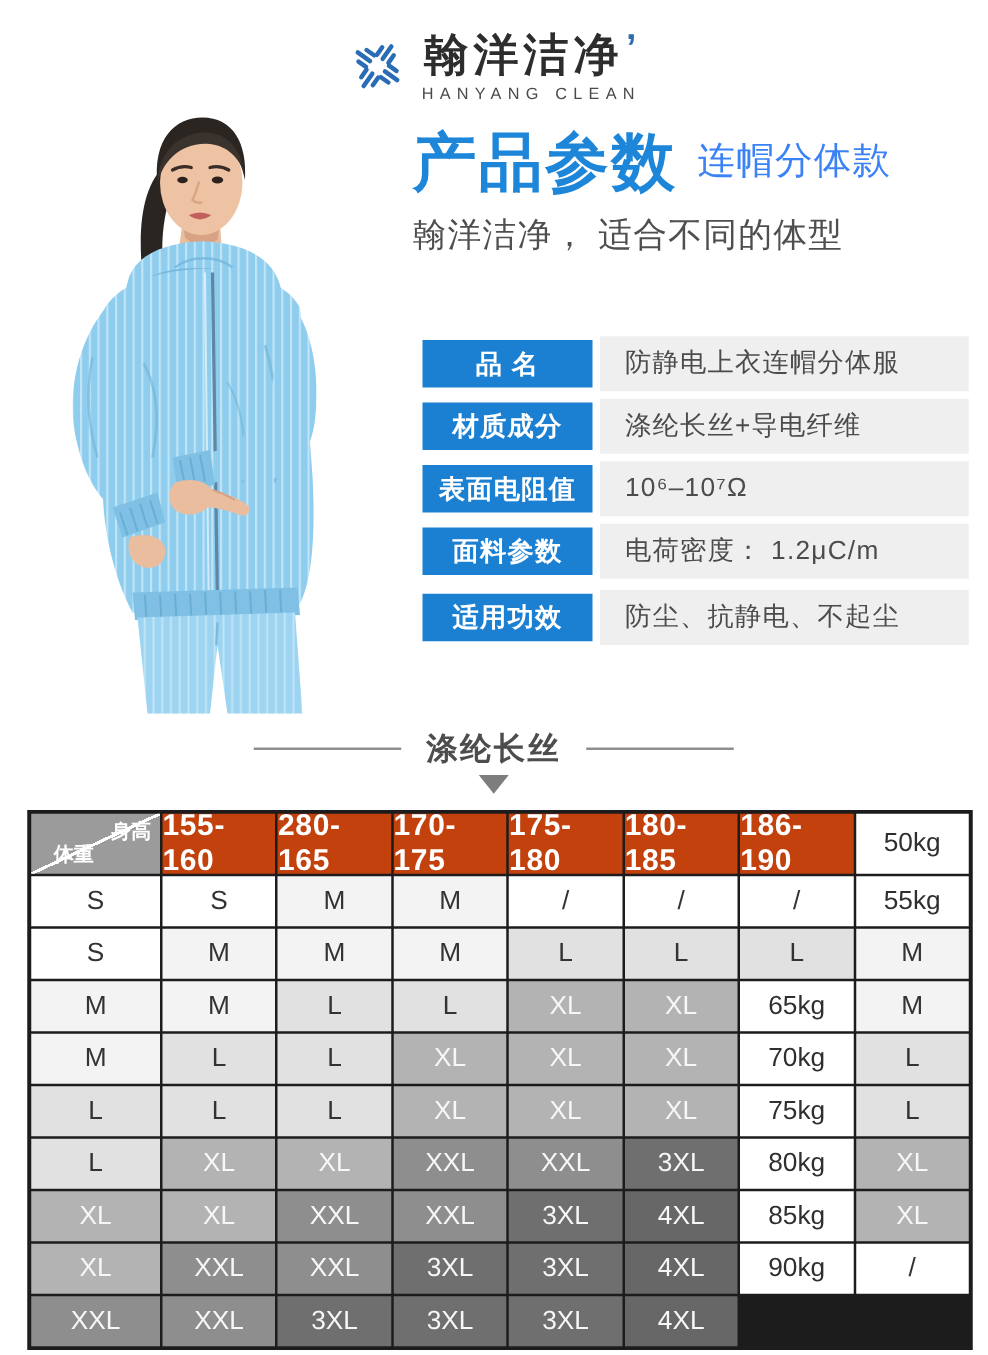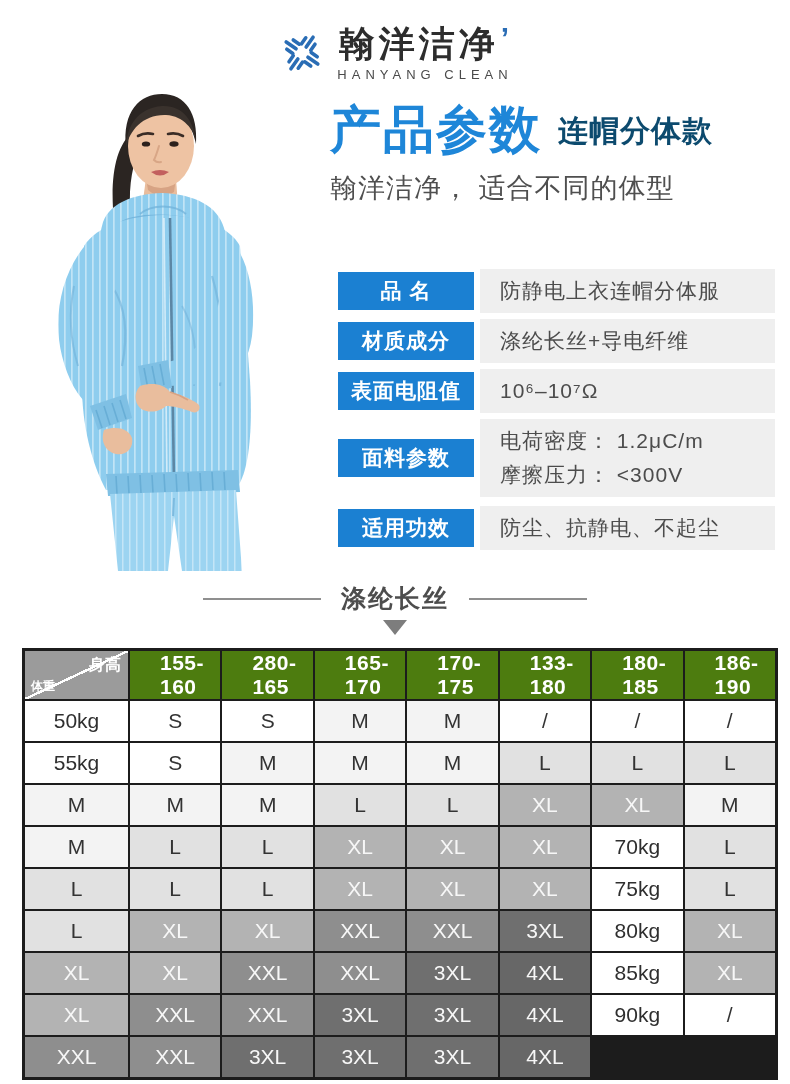--- a/index.html
+++ b/index.html
@@ -8,23 +8,23 @@
     font-family:"Liberation Sans","DejaVu Sans",sans-serif;overflow:hidden;
   }
   
   .brand{position:absolute;top:12px;left:0;right:0;display:flex;justify-content:center;align-items:flex-start;gap:10px;}
   .brand-text{display:flex;flex-direction:column;align-items:center;}
   .brand-cn{font-size:36px;font-weight:700;color:#2d2d2d;letter-spacing:4px;line-height:1.1;position:relative;}
   .brand-accent{color:#2a6db5;font-weight:900;font-size:30px;position:relative;top:-8px;left:2px;}
   .brand-en{font-size:13px;color:#4a4a4a;letter-spacing:5px;margin-top:3px;}
   
   .title-block{position:absolute;left:330px;top:92px;}
-  .title-row{display:flex;align-items:flex-end;}
+  .title-row{display:flex;align-items:center;}
   .title-main{font-size:51px;line-height:1;font-weight:900;color:#1e86d8;letter-spacing:2px;}
-  .title-tag{font-size:30px;font-weight:700;color:#0c4a6e;margin-left:16px;padding-bottom:3px;letter-spacing:1px;}
+  .title-tag{font-size:30px;font-weight:400;color:#3b82f6;margin-left:16px;padding-bottom:3px;letter-spacing:1px;}
   .title-sub{margin-top:15px;font-size:27px;color:#4f4f4f;letter-spacing:1px;}
   
   .model{position:absolute;left:22px;top:74px;width:305px;height:485px;}
   
   .specs{position:absolute;left:338px;top:257px;width:437px;}
   .spec-row{display:flex;align-items:center;margin-bottom:6px;}
   .spec-row.gap-top{margin-top:9px;}
   .spec-btn{
     width:136px;min-width:136px;height:38px;background:#1b80d2;color:#fff;
     display:flex;align-items:center;justify-content:center;
@@ -44,31 +44,31 @@
     border-left:12px solid transparent;border-right:12px solid transparent;border-top:15px solid #7d7d7d;
   }
   
   .size-table{
     position:absolute;left:22px;top:636px;width:756px;box-sizing:border-box;
     display:grid;grid-template-columns:103px repeat(7,1fr);
     grid-template-rows:48px repeat(9,40px);
     gap:2px;background:#1c1c1c;border:3px solid #1c1c1c;
   }
   .cell{display:flex;align-items:center;justify-content:center;background:#fff;}
-  .cell.th{background:#4d7c0f;color:#fff;font-size:21px;font-weight:700;letter-spacing:0.5px;padding-left:30px;}
+  .cell.th{background:#c2410c;color:#fff;font-size:24px;font-weight:700;letter-spacing:0.5px;}
   .cell.weight{background:#fff;color:#2f2f2f;font-size:21px;}
   .cell.size{font-size:21px;color:#333;}
   .cell.size.light{color:#f7f7f7;}
   .corner{
     position:relative;background:
       linear-gradient(to bottom right,rgba(0,0,0,0) calc(50% - 1.2px),#ffffff calc(50% - 1.2px),#ffffff calc(50% + 1.2px),rgba(0,0,0,0) calc(50% + 1.2px)),
       #9b9b9b;
   }
   .corner .c-top{position:absolute;top:4px;right:7px;color:#fff;font-size:16px;font-weight:600;}
-  .corner .c-bottom{position:absolute;bottom:4px;left:6px;color:#fff;font-size:12px;font-weight:600;}
+  .corner .c-bottom{position:absolute;bottom:4px;left:18px;color:#fff;font-size:16px;font-weight:600;}
 </style>
 </head>
 <body>
 
 <div class="page">
 
   <div class="brand">
     <svg width="50" height="58" viewBox="-32 -32 64 64">
       <g fill="#2a6db5">
         <g transform="rotate(35)">
@@ -187,21 +187,20 @@
     <div class="spec-row">
       <div class="spec-btn">表面电阻值</div>
       <div class="spec-val">
           <div>10⁶–10⁷Ω</div>
         </div>
     </div>
     <div class="spec-row">
       <div class="spec-btn">面料参数</div>
       <div class="spec-val">
         <div>电荷密度： 1.2μC/m</div>
-        <div>摩擦压力： &lt;300V</div>
       </div>
     </div>
     <div class="spec-row gap-top">
       <div class="spec-btn">适用功效</div>
       <div class="spec-val">
           <div>防尘、抗静电、不起尘</div>
         </div>
     </div>
   </div>
 
@@ -213,23 +212,22 @@
   <div class="pointer"></div>
 
   <div class="size-table">
     <div class="cell corner">
       <span class="c-top">身高</span>
       <span class="c-bottom">体重</span>
     </div>
 
   <div class="cell th">155-160</div>
       <div class="cell th">280-165</div>
-      <div class="cell th">165-170</div>
       <div class="cell th">170-175</div>
-      <div class="cell th">133-180</div>
+      <div class="cell th">175-180</div>
       <div class="cell th">180-185</div>
       <div class="cell th">186-190</div>
       <div class="cell weight">50kg</div>
       <div class="cell size" style="background: rgb(255, 255, 255);">S</div>
       <div class="cell size" style="background: rgb(255, 255, 255);">S</div>
       <div class="cell size" style="background: rgb(243, 243, 243);">M</div>
       <div class="cell size" style="background: rgb(243, 243, 243);">M</div>
       <div class="cell size" style="background: rgb(255, 255, 255);">/</div>
       <div class="cell size" style="background: rgb(255, 255, 255);">/</div>
       <div class="cell size" style="background: rgb(255, 255, 255);">/</div>
@@ -241,20 +239,21 @@
       <div class="cell size" style="background: rgb(225, 225, 225);">L</div>
       <div class="cell size" style="background: rgb(225, 225, 225);">L</div>
       <div class="cell size" style="background: rgb(225, 225, 225);">L</div>
       <div class="cell size" style="background: rgb(243, 243, 243);">M</div>
       <div class="cell size" style="background: rgb(243, 243, 243);">M</div>
       <div class="cell size" style="background: rgb(243, 243, 243);">M</div>
       <div class="cell size" style="background: rgb(225, 225, 225);">L</div>
       <div class="cell size" style="background: rgb(225, 225, 225);">L</div>
       <div class="cell size light" style="background: rgb(179, 179, 179);">XL</div>
       <div class="cell size light" style="background: rgb(179, 179, 179);">XL</div>
+      <div class="cell weight">65kg</div>
       <div class="cell size" style="background: rgb(243, 243, 243);">M</div>
       <div class="cell size" style="background: rgb(243, 243, 243);">M</div>
       <div class="cell size" style="background: rgb(225, 225, 225);">L</div>
       <div class="cell size" style="background: rgb(225, 225, 225);">L</div>
       <div class="cell size light" style="background: rgb(179, 179, 179);">XL</div>
       <div class="cell size light" style="background: rgb(179, 179, 179);">XL</div>
       <div class="cell size light" style="background: rgb(179, 179, 179);">XL</div>
       <div class="cell weight">70kg</div>
       <div class="cell size" style="background: rgb(225, 225, 225);">L</div>
       <div class="cell size" style="background: rgb(225, 225, 225);">L</div>

